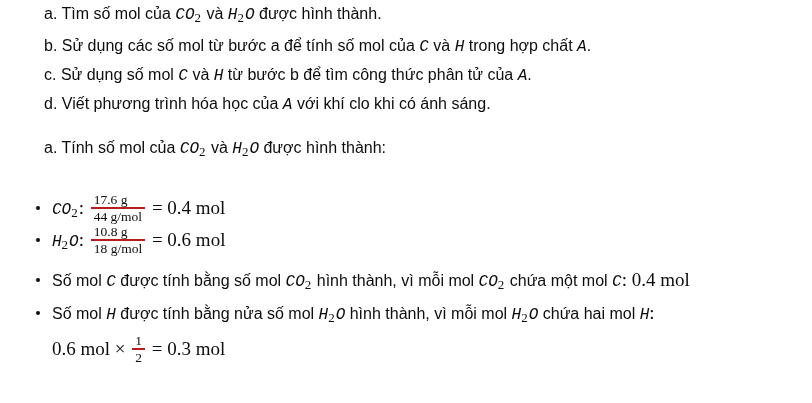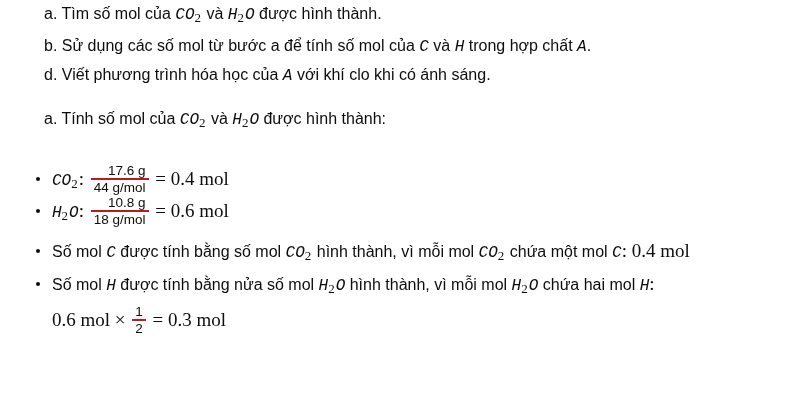--- a/index.html
+++ b/index.html
@@ -33,22 +33,22 @@
     margin-right: 1px;
   }
   .m-rm {
     font-family: "Liberation Serif", "DejaVu Serif", serif;
     font-style: normal;
     font-size: 19px;
   }
   .frac {
     display: inline-block;
     vertical-align: middle;
-    text-align: right;
-    font-family: Liberation Sans, sans-serif;
+    text-align: left;
+    font-family: Liberation Serif, serif;
     font-size: 13.5px;
     line-height: 1.12;
     transform: translateY(-2px);
     margin: 0 2px;
   }
   .frac .num, .frac .den { display: block; padding: 0 3px; }
   .frac .den { border-top: 2px solid #b91c1c; }
 
   
   ul { list-style: none; margin: 0; padding: 0; }
@@ -71,20 +71,21 @@
   .text-list li.cont-line { line-height: 34px; }
 </style>
 </head>
 <body>
 
 <div class="content">
 
   <div class="intro">
     <div class="line"><span class="txt">a. Tìm số mol của </span><span class="m-var">CO</span><span class="m-sub">2</span><span class="txt"> và </span><span class="m-var">H</span><span class="m-sub">2</span><span class="m-var">O</span><span class="txt"> được hình thành.</span></div>
     <div class="line"><span class="txt">b. Sử dụng các số mol từ bước a để tính số mol của </span><span class="m-var">C</span><span class="txt"> và </span><span class="m-var">H</span><span class="txt"> trong hợp chất </span><span class="m-var">A</span><span class="txt">.</span></div>
+    <div class="line"><span class="txt">c. Sử dụng số mol </span><span class="m-var">C</span><span class="txt"> và </span><span class="m-var">H</span><span class="txt"> từ bước b để tìm công thức phân tử của </span><span class="m-var">A</span><span class="txt">.</span></div>
     <div class="line"><span class="txt">d. Viết phương trình hóa học của </span><span class="m-var">A</span><span class="txt"> với khí clo khi có ánh sáng.</span></div>
   </div>
 
   <div class="line heading-a"><span class="txt">a. Tính số mol của </span><span class="m-var">CO</span><span class="m-sub">2</span><span class="txt"> và </span><span class="m-var">H</span><span class="m-sub">2</span><span class="m-var">O</span><span class="txt"> được hình thành:</span></div>
 
   <ul class="calc-list">
     <li><span class="dot"></span><span class="m-var">CO</span><span class="m-sub">2</span><span class="m-rm">: </span><span class="frac"><span class="num">17.6 g</span><span class="den">44 g/mol</span></span><span class="m-rm"> = 0.4 mol</span></li>
     <li><span class="dot"></span><span class="m-var">H</span><span class="m-sub">2</span><span class="m-var">O</span><span class="m-rm">: </span><span class="frac"><span class="num">10.8 g</span><span class="den">18 g/mol</span></span><span class="m-rm"> = 0.6 mol</span></li>
   </ul>
 

